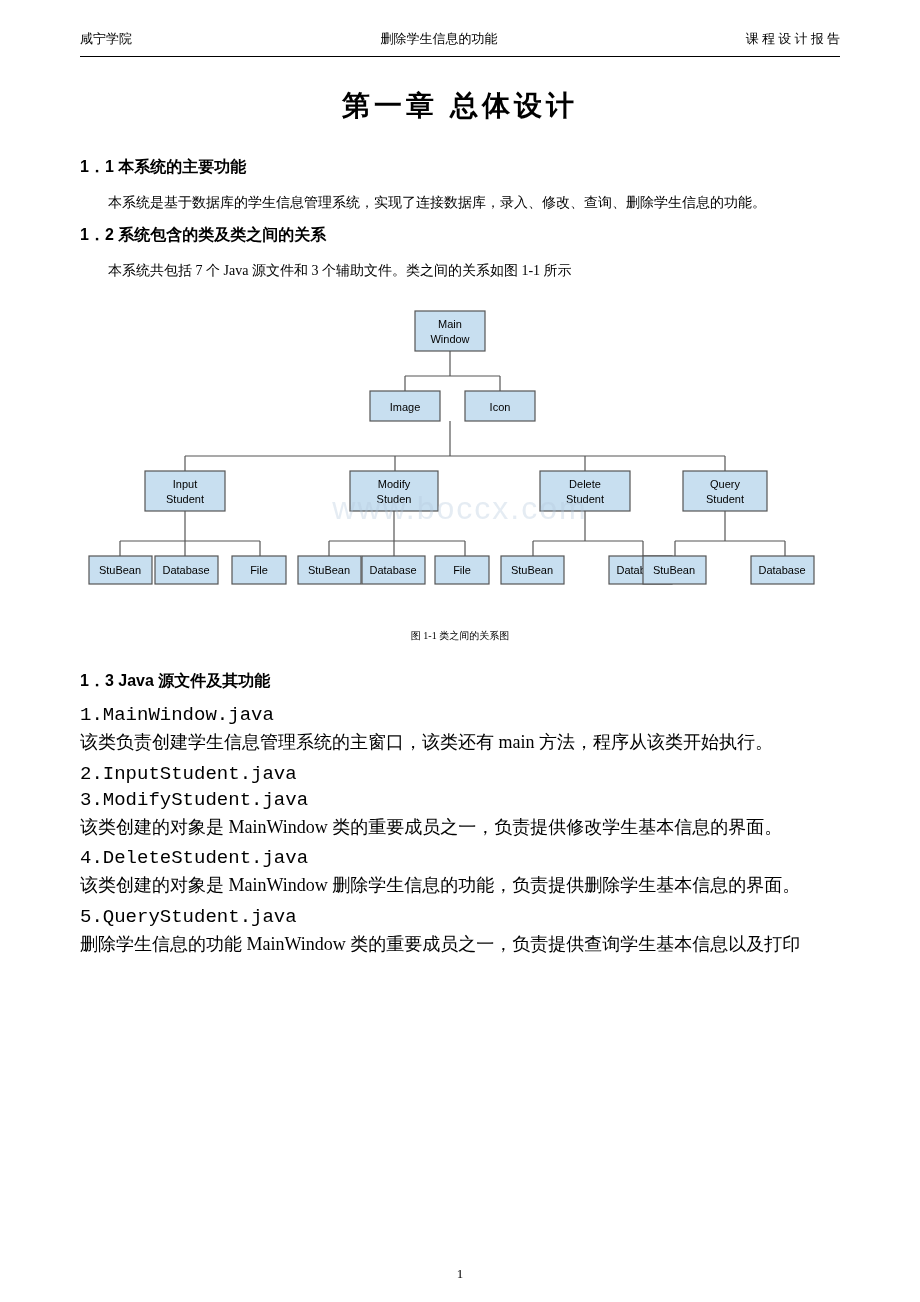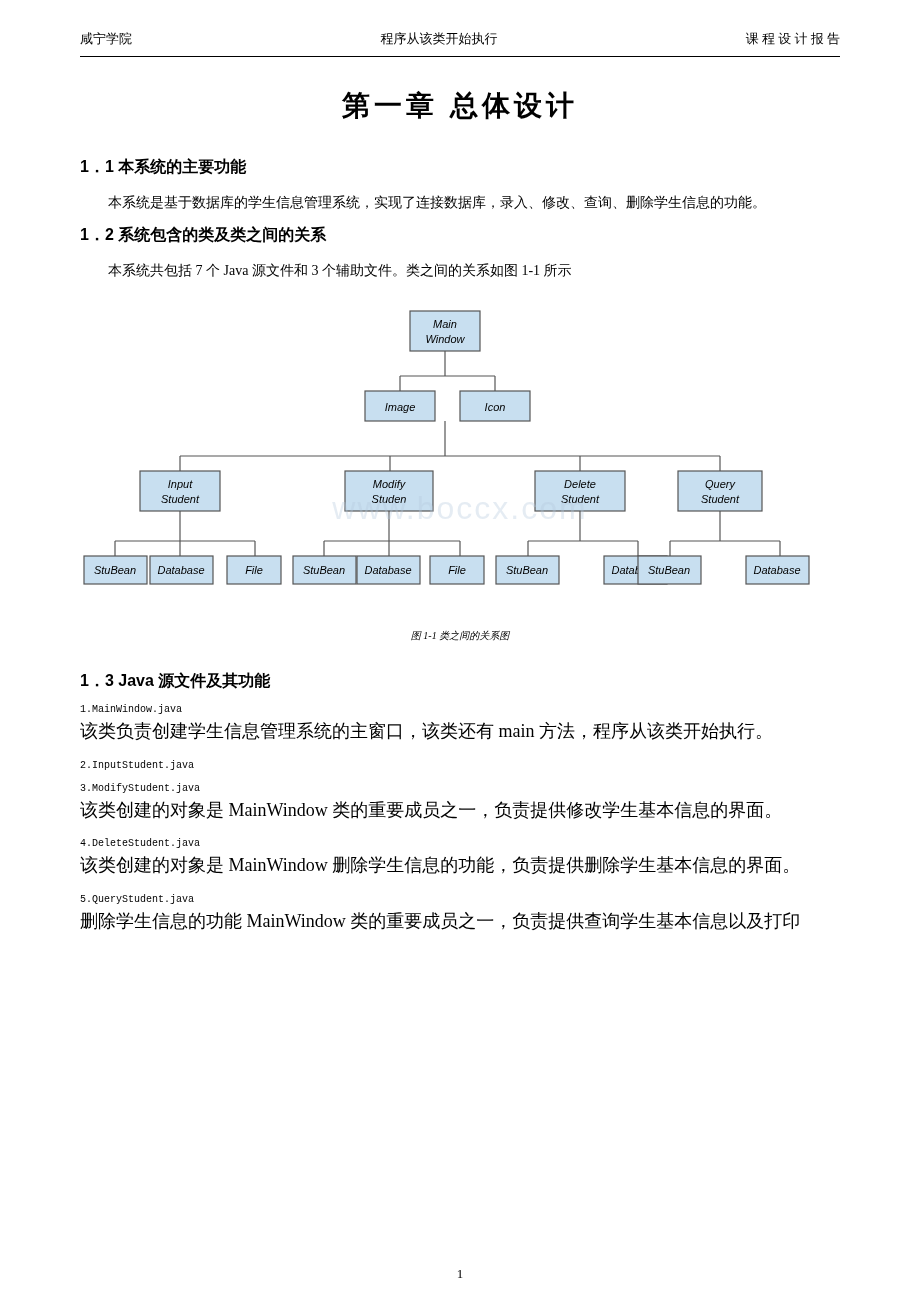--- a/index.html
+++ b/index.html
@@ -61,44 +61,44 @@
     .para-noindent {
       line-height: 1.8;
       font-size: 14px;
       margin-bottom: 2px;
     }
 
     
     .diagram-container {
       display: flex;
       flex-direction: column;
+      align-items: center;
       margin: 18px 0 8px 0;
-      font-style: italic;
     }
 
     .diagram-caption {
       text-align: center;
       font-size: 10px;
       margin-top: 8px;
       margin-bottom: 18px;
     }
 
     
     .tree-svg {
       display: block;
     }
 
     
     .list-item {
       margin-bottom: 2px;
     }
     .list-item-title {
       font-family: "Courier New", monospace;
-      font-size: 10px;
-      margin-top: 12px;
+      font-size: 19px;
+      margin-top: 4px;
     }
     .list-item-desc {
       line-height: 1.8;
       font-size: 18px;
       margin-bottom: 2px;
     }
 
     
     .page-number {
       text-align: center;
@@ -126,21 +126,21 @@
   </style>
 </head>
 <body>
 
 <div class="page">
 
   <div class="watermark">www.boccx.com</div>
 
   <div class="header">
     <span>咸宁学院</span>
-    <span>程序从该类开始执行</span>
+    <span>删除学生信息的功能</span>
     <span>课 程 设 计 报 告</span>
   </div>
 
   <div class="chapter-title">第一章  总体设计</div>
 
   <div class="section-heading">1．1 本系统的主要功能</div>
   <div class="para">本系统是基于数据库的学生信息管理系统，实现了连接数据库，录入、修改、查询、删除学生信息的功能。</div>
 
   <div class="section-heading">1．2 系统包含的类及类之间的关系</div>
   <div class="para-noindent" style="text-indent:2em;">本系统共包括 7 个 Java 源文件和 3 个辅助文件。类之间的关系如图 1-1 所示</div>

